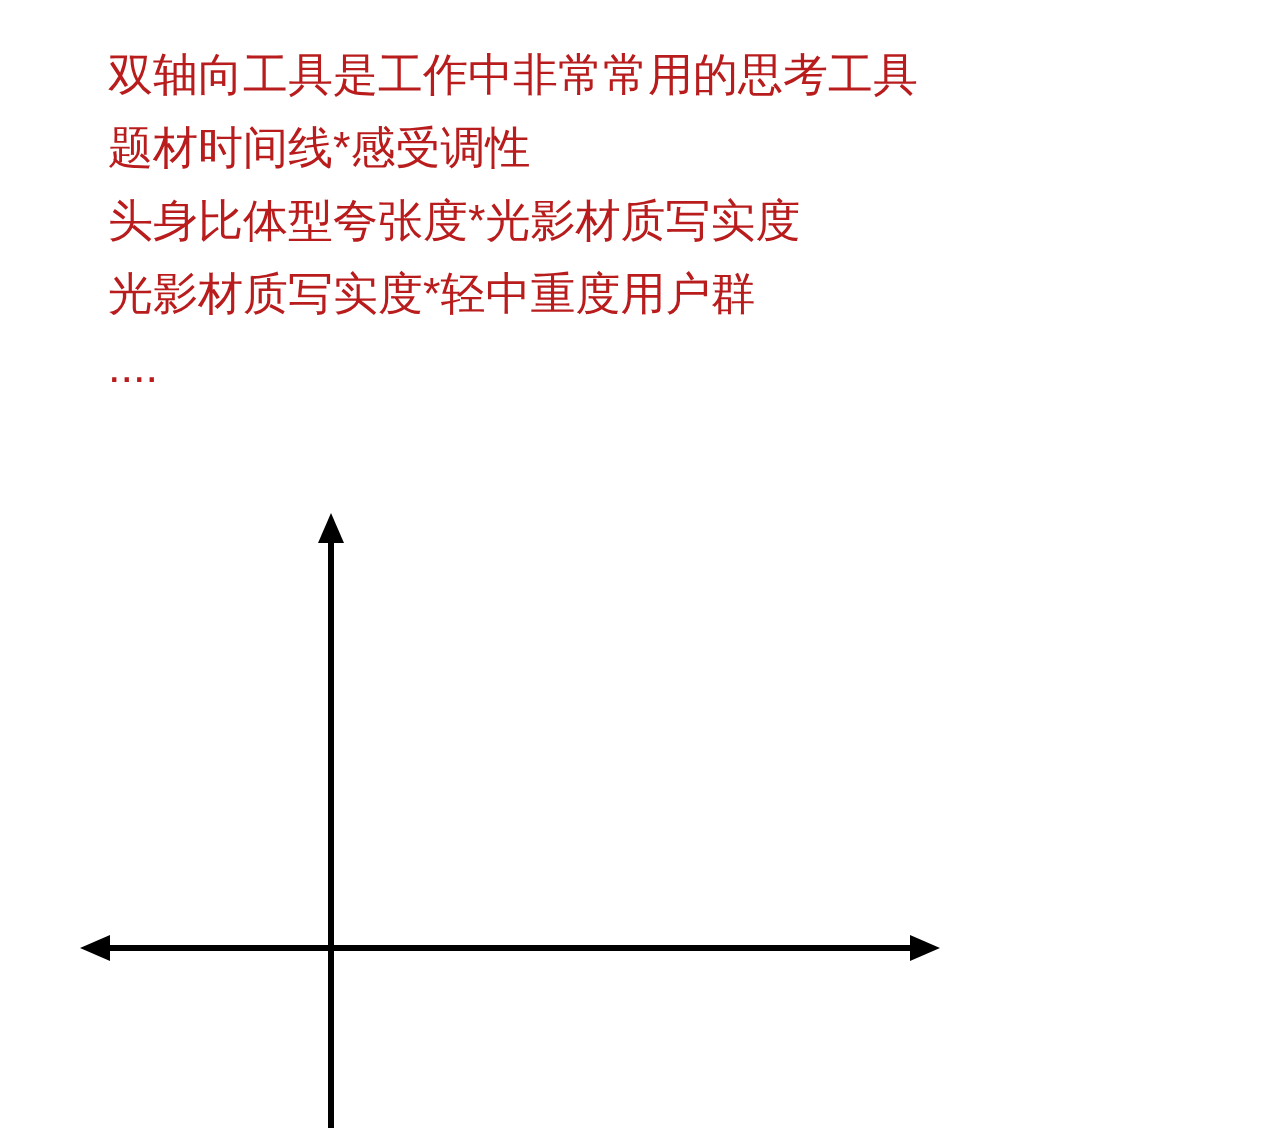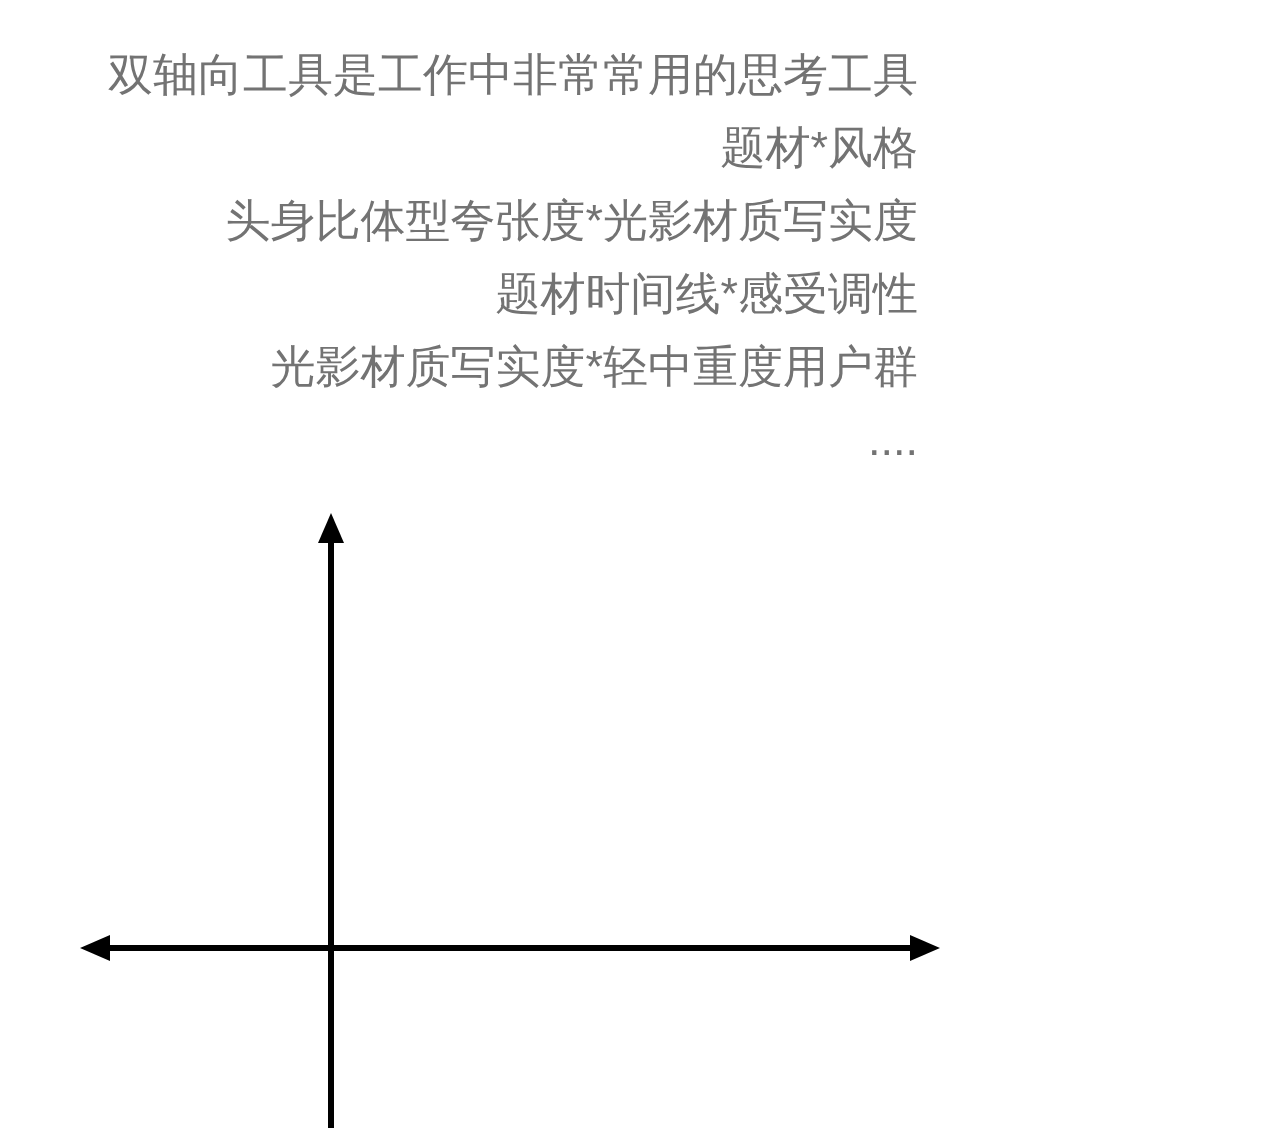--- a/index.html
+++ b/index.html
@@ -11,22 +11,21 @@
     width: 1278px;
     height: 1128px;
     position: relative;
     overflow: hidden;
     font-family: "Liberation Sans", sans-serif;
   }
   .notes {
     position: absolute;
     left: 108px;
     top: 38px;
-    color: #737373;
-    text-align: right;
+    color: #b91c1c;
   }
   .note-line {
     font-size: 45px;
     line-height: 73px;
     white-space: nowrap;
     letter-spacing: 0px;
   }
   .axes-svg {
     position: absolute;
     left: 0;
@@ -34,23 +33,22 @@
     width: 1278px;
     height: 1128px;
     display: block;
   }
 </style>
 </head>
 <body>
 
 <div class="notes">
   <div class="note-line">双轴向工具是工作中非常常用的思考工具</div>
-  <div class="note-line">题材*风格</div>
+  <div class="note-line">题材时间线*感受调性</div>
   <div class="note-line">头身比体型夸张度*光影材质写实度</div>
-  <div class="note-line">题材时间线*感受调性</div>
   <div class="note-line">光影材质写实度*轻中重度用户群</div>
   <div class="note-line">....</div>
 </div>
 
 <svg class="axes-svg" viewBox="0 0 1278 1128" xmlns="http://www.w3.org/2000/svg" aria-hidden="true">
 
   <line x1="331" y1="536" x2="331" y2="1128" stroke-width="6" stroke="#000000"></line>
   <polygon points="331,513 318,543 344,543" fill="#000000"></polygon>
 
   <line x1="101" y1="948" x2="919" y2="948" stroke-width="6" stroke="#000000"></line>

